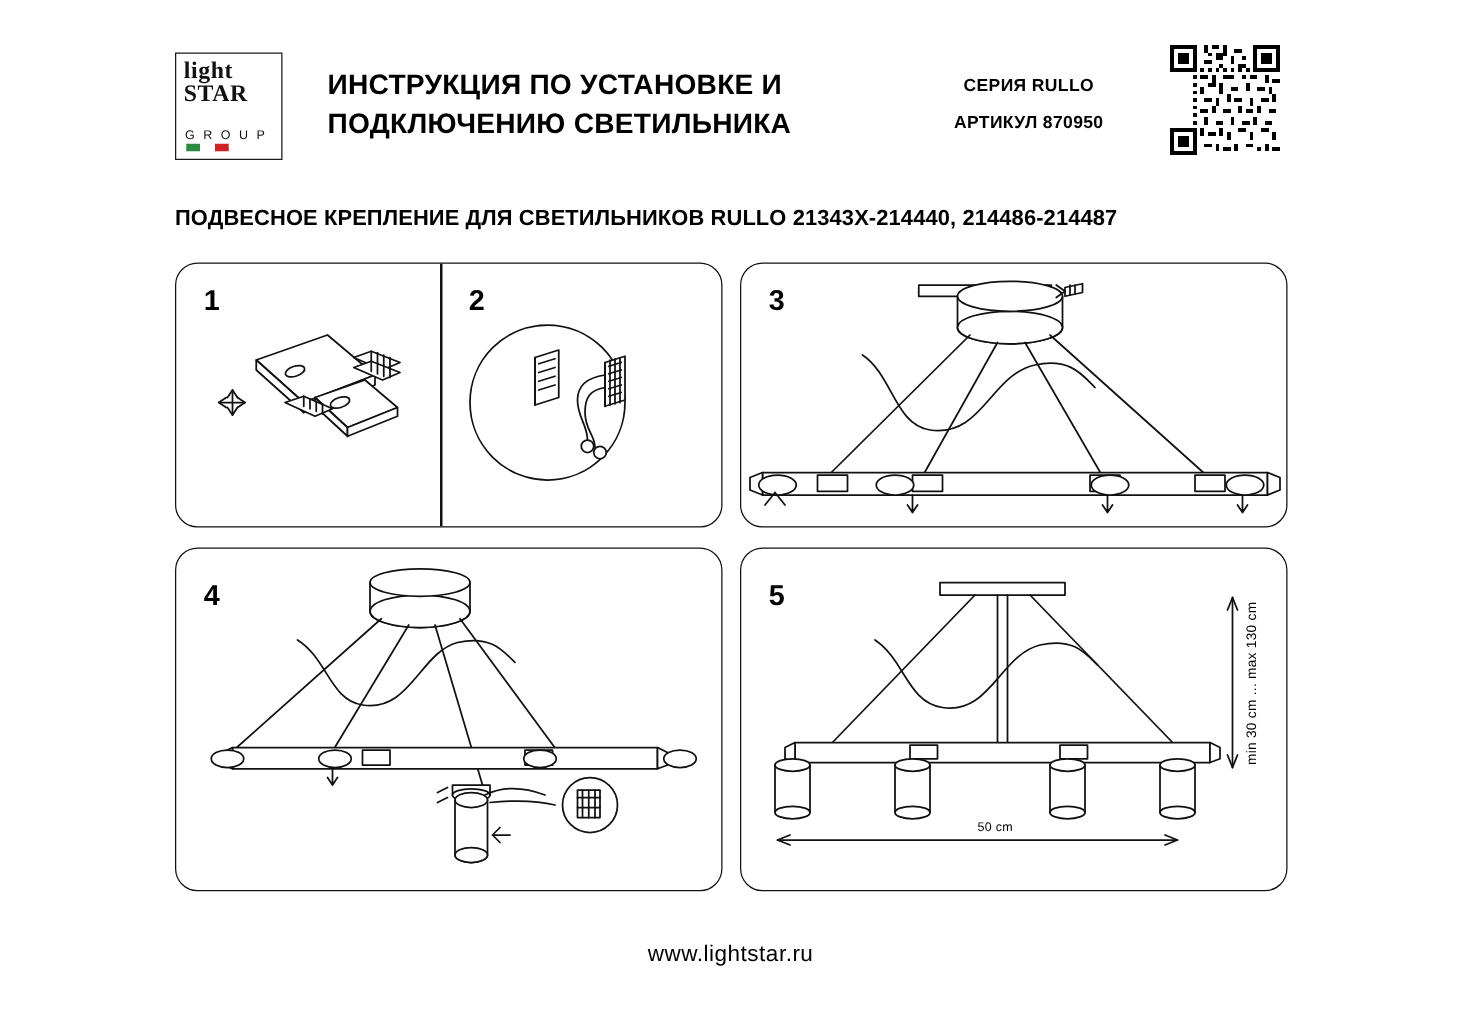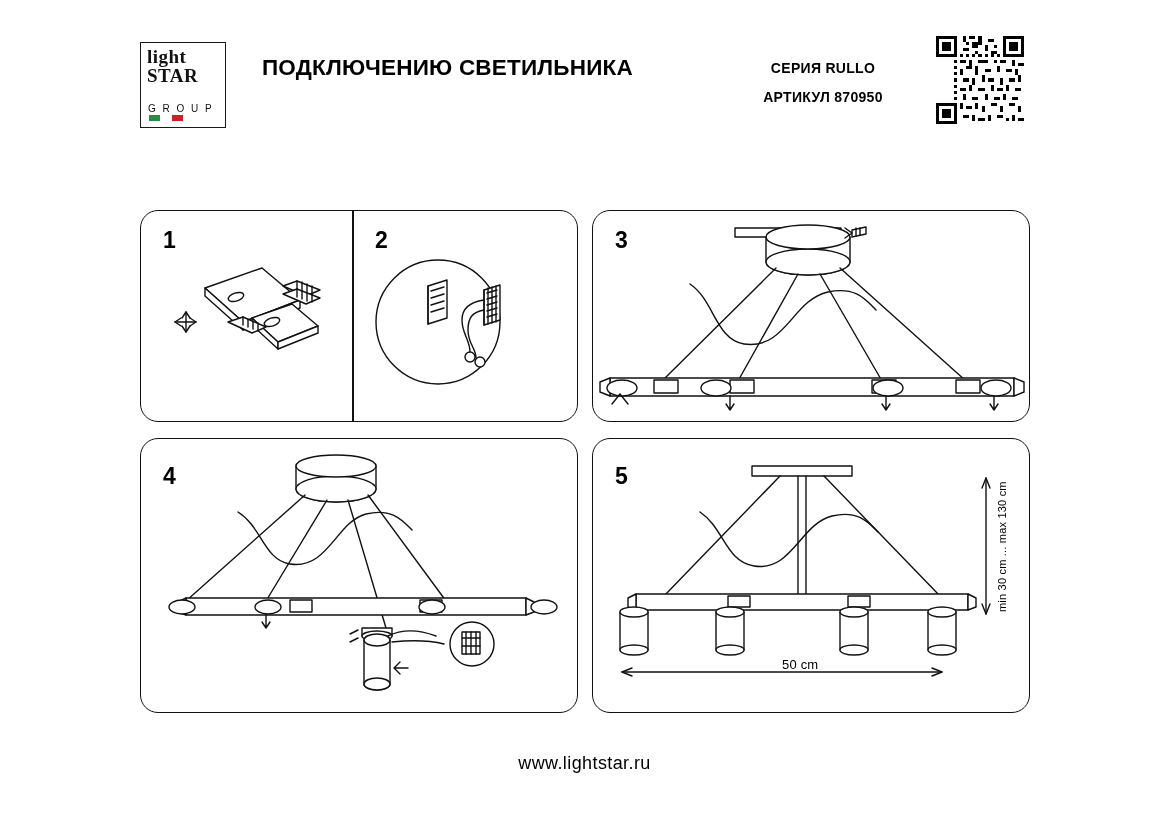--- a/index.html
+++ b/index.html
@@ -159,21 +159,21 @@
   .vlabel {
     position: absolute;
     font-size: 11px;
     letter-spacing: 0.2px;
     transform: rotate(-90deg);
     transform-origin: left top;
     white-space: nowrap;
   }
   .hlabel {
     position: absolute;
-    font-size: 13px;
+    font-size: 10px;
     letter-spacing: 0.2px;
     white-space: nowrap;
   }
 </style>
 </head>
 <body>
 
 <div class="page">
 
   <div class="logo">
@@ -183,20 +183,21 @@
     </div>
     <div class="logo-sub">G R O U P</div>
     <div class="flag">
       <i class="g"></i>
         <i class="w"></i>
         <i class="r"></i>
     </div>
   </div>
 
   <div class="title-block">
+    <div class="line">ИНСТРУКЦИЯ ПО УСТАНОВКЕ И</div>
     <div class="line">ПОДКЛЮЧЕНИЮ СВЕТИЛЬНИКА</div>
   </div>
 
   <div class="meta-block">
     <div class="line">СЕРИЯ RULLO</div>
     <div class="line">АРТИКУЛ 870950</div>
   </div>
 
   <div class="qr">
     <svg width="88" height="88" viewBox="0 0 29 29" shape-rendering="crispEdges">
@@ -294,20 +295,21 @@
           <rect x="14" y="27" width="2" height="1"></rect>
         <rect x="17" y="26" width="1" height="2"></rect>
           <rect x="20" y="26" width="2" height="1"></rect>
         <rect x="23" y="27" width="1" height="1"></rect>
           <rect x="25" y="26" width="1" height="2"></rect>
         <rect x="27" y="27" width="2" height="1"></rect>
       </g>
     </svg>
   </div>
 
+  <div class="subtitle">ПОДВЕСНОЕ КРЕПЛЕНИЕ ДЛЯ СВЕТИЛЬНИКОВ RULLO 21343Х-214440, 214486-214487</div>
 
   <div class="panel" id="panel-12">
     <div class="num" style="left:22px; top:16px;">1</div>
     <div class="num" style="left:234px; top:16px;">2</div>
   </div>
   <div class="panel-divider"></div>
 
   <div class="panel" id="panel-3">
     <div class="num" style="left:22px; top:16px;">3</div>
   </div>

